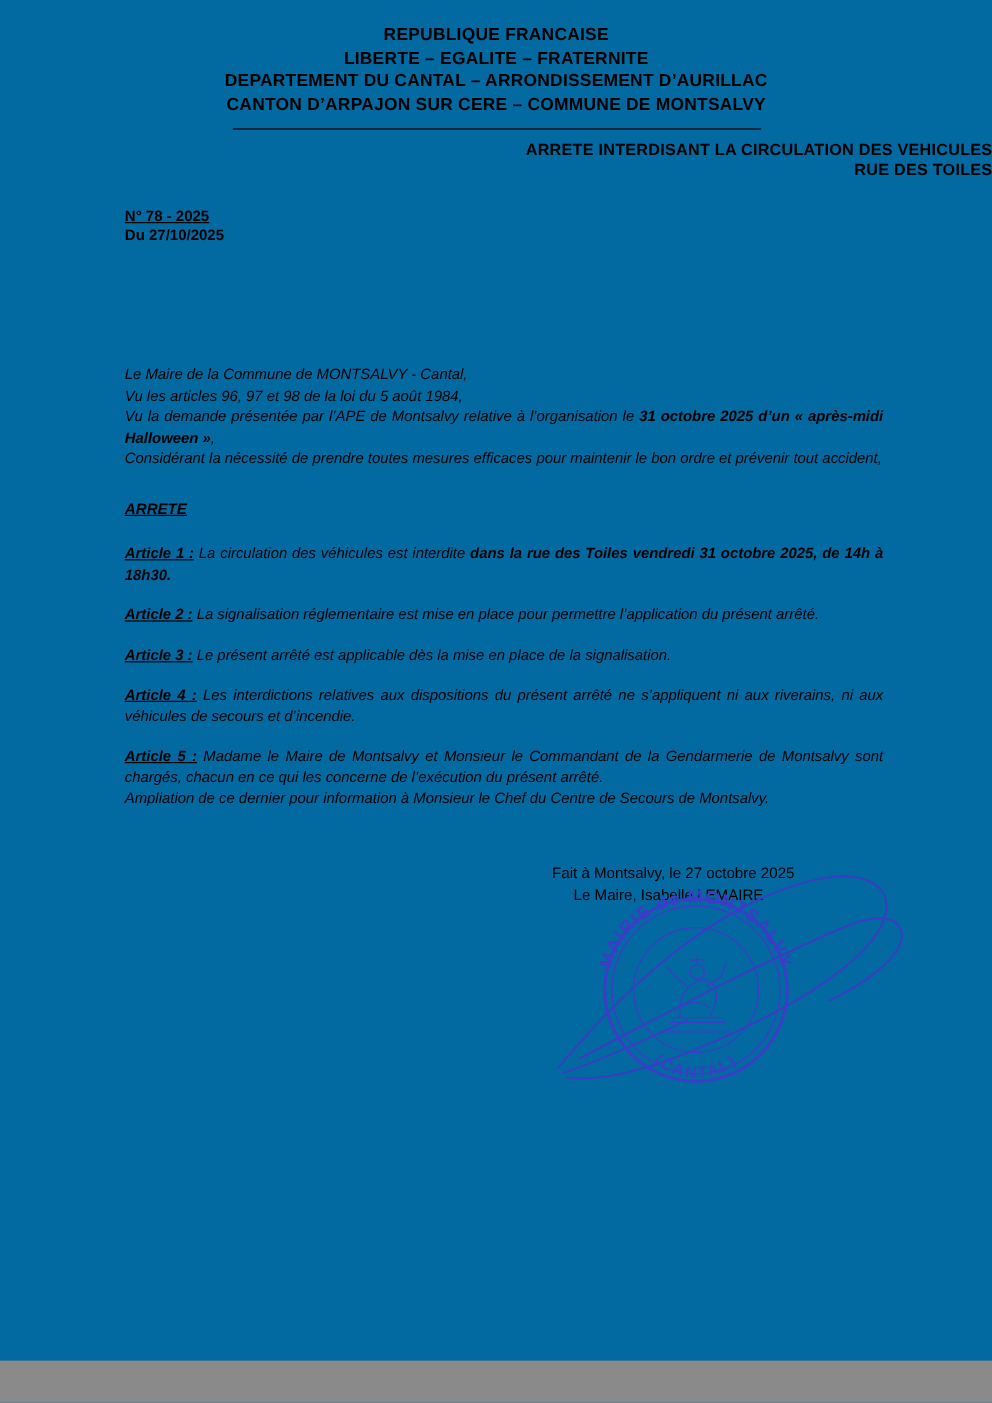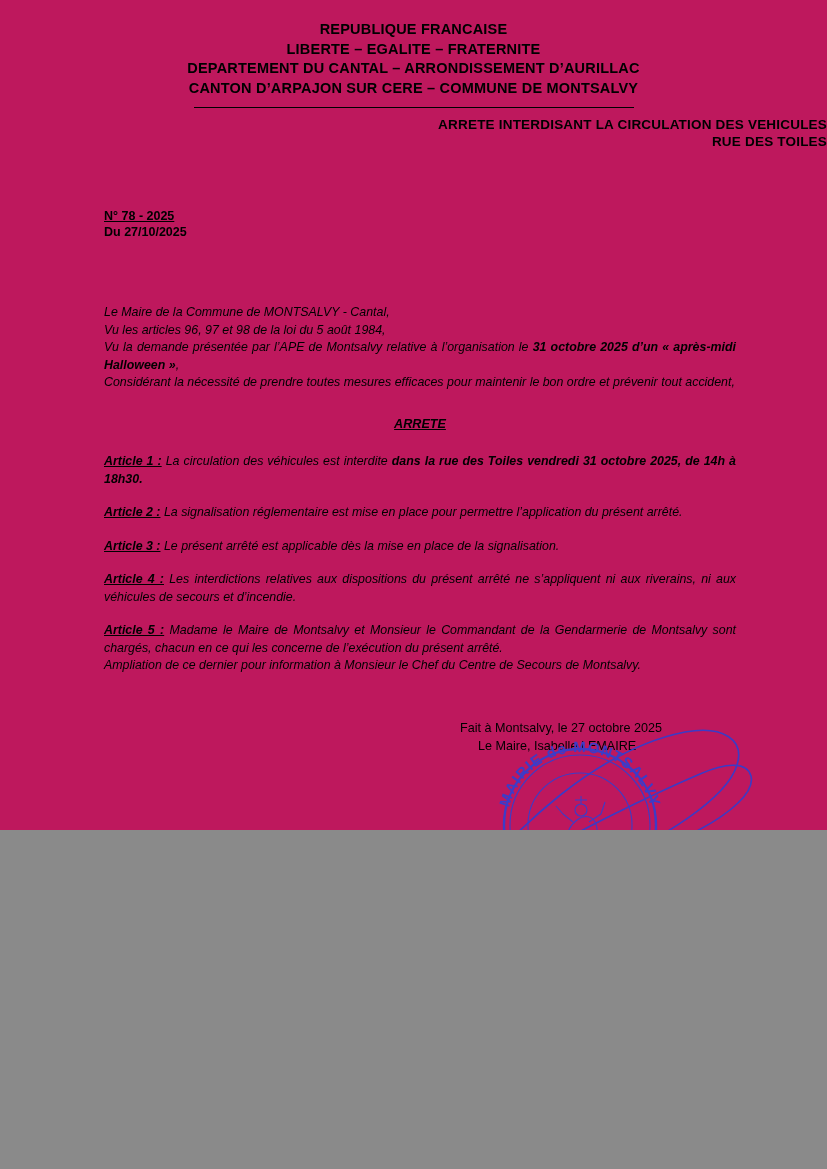--- a/index.html
+++ b/index.html
@@ -3,22 +3,22 @@
 <meta charset="utf-8">
 <style>
   html, body {
     margin: 0;
     padding: 0;
     background: #8a8a8a;
   }
   .page {
     position: relative;
     width: 827px;
-    height: 830px;
-    background: #be185d;
+    height: 1134px;
+    background: #0369a1;
     margin: 0 auto;
     overflow: hidden;
     font-family: "Liberation Sans", sans-serif;
     color: #000;
   }
 
   
   .header {
     position: absolute;
     top: 20px;
@@ -48,42 +48,40 @@
   }
 
   
   .refblock {
     position: absolute;
     left: 104px;
     top: 172px;
     font-size: 12.5px;
     font-weight: bold;
     line-height: 16px;
-    margin-top: 36px;
   }
   .refnum {
     text-decoration: underline;
     display: inline-block;
   }
 
   
   .body {
     position: absolute;
     left: 104px;
     top: 304px;
     width: 632px;
     font-size: 12.4px;
     line-height: 17.5px;
     text-align: justify;
   }
   .body p { margin: 0; font-style: italic; }
   .preamble p { margin: 0; }
 
   .arrete-word {
-    text-align: center;
     font-weight: bold;
     text-decoration: underline;
     margin: 24px 0 20px 0 !important;
     font-size: 12.6px;
   }
 
   .article {
     margin-bottom: 16px !important;
   }
   .article:last-child { margin-bottom: 0 !important; }

